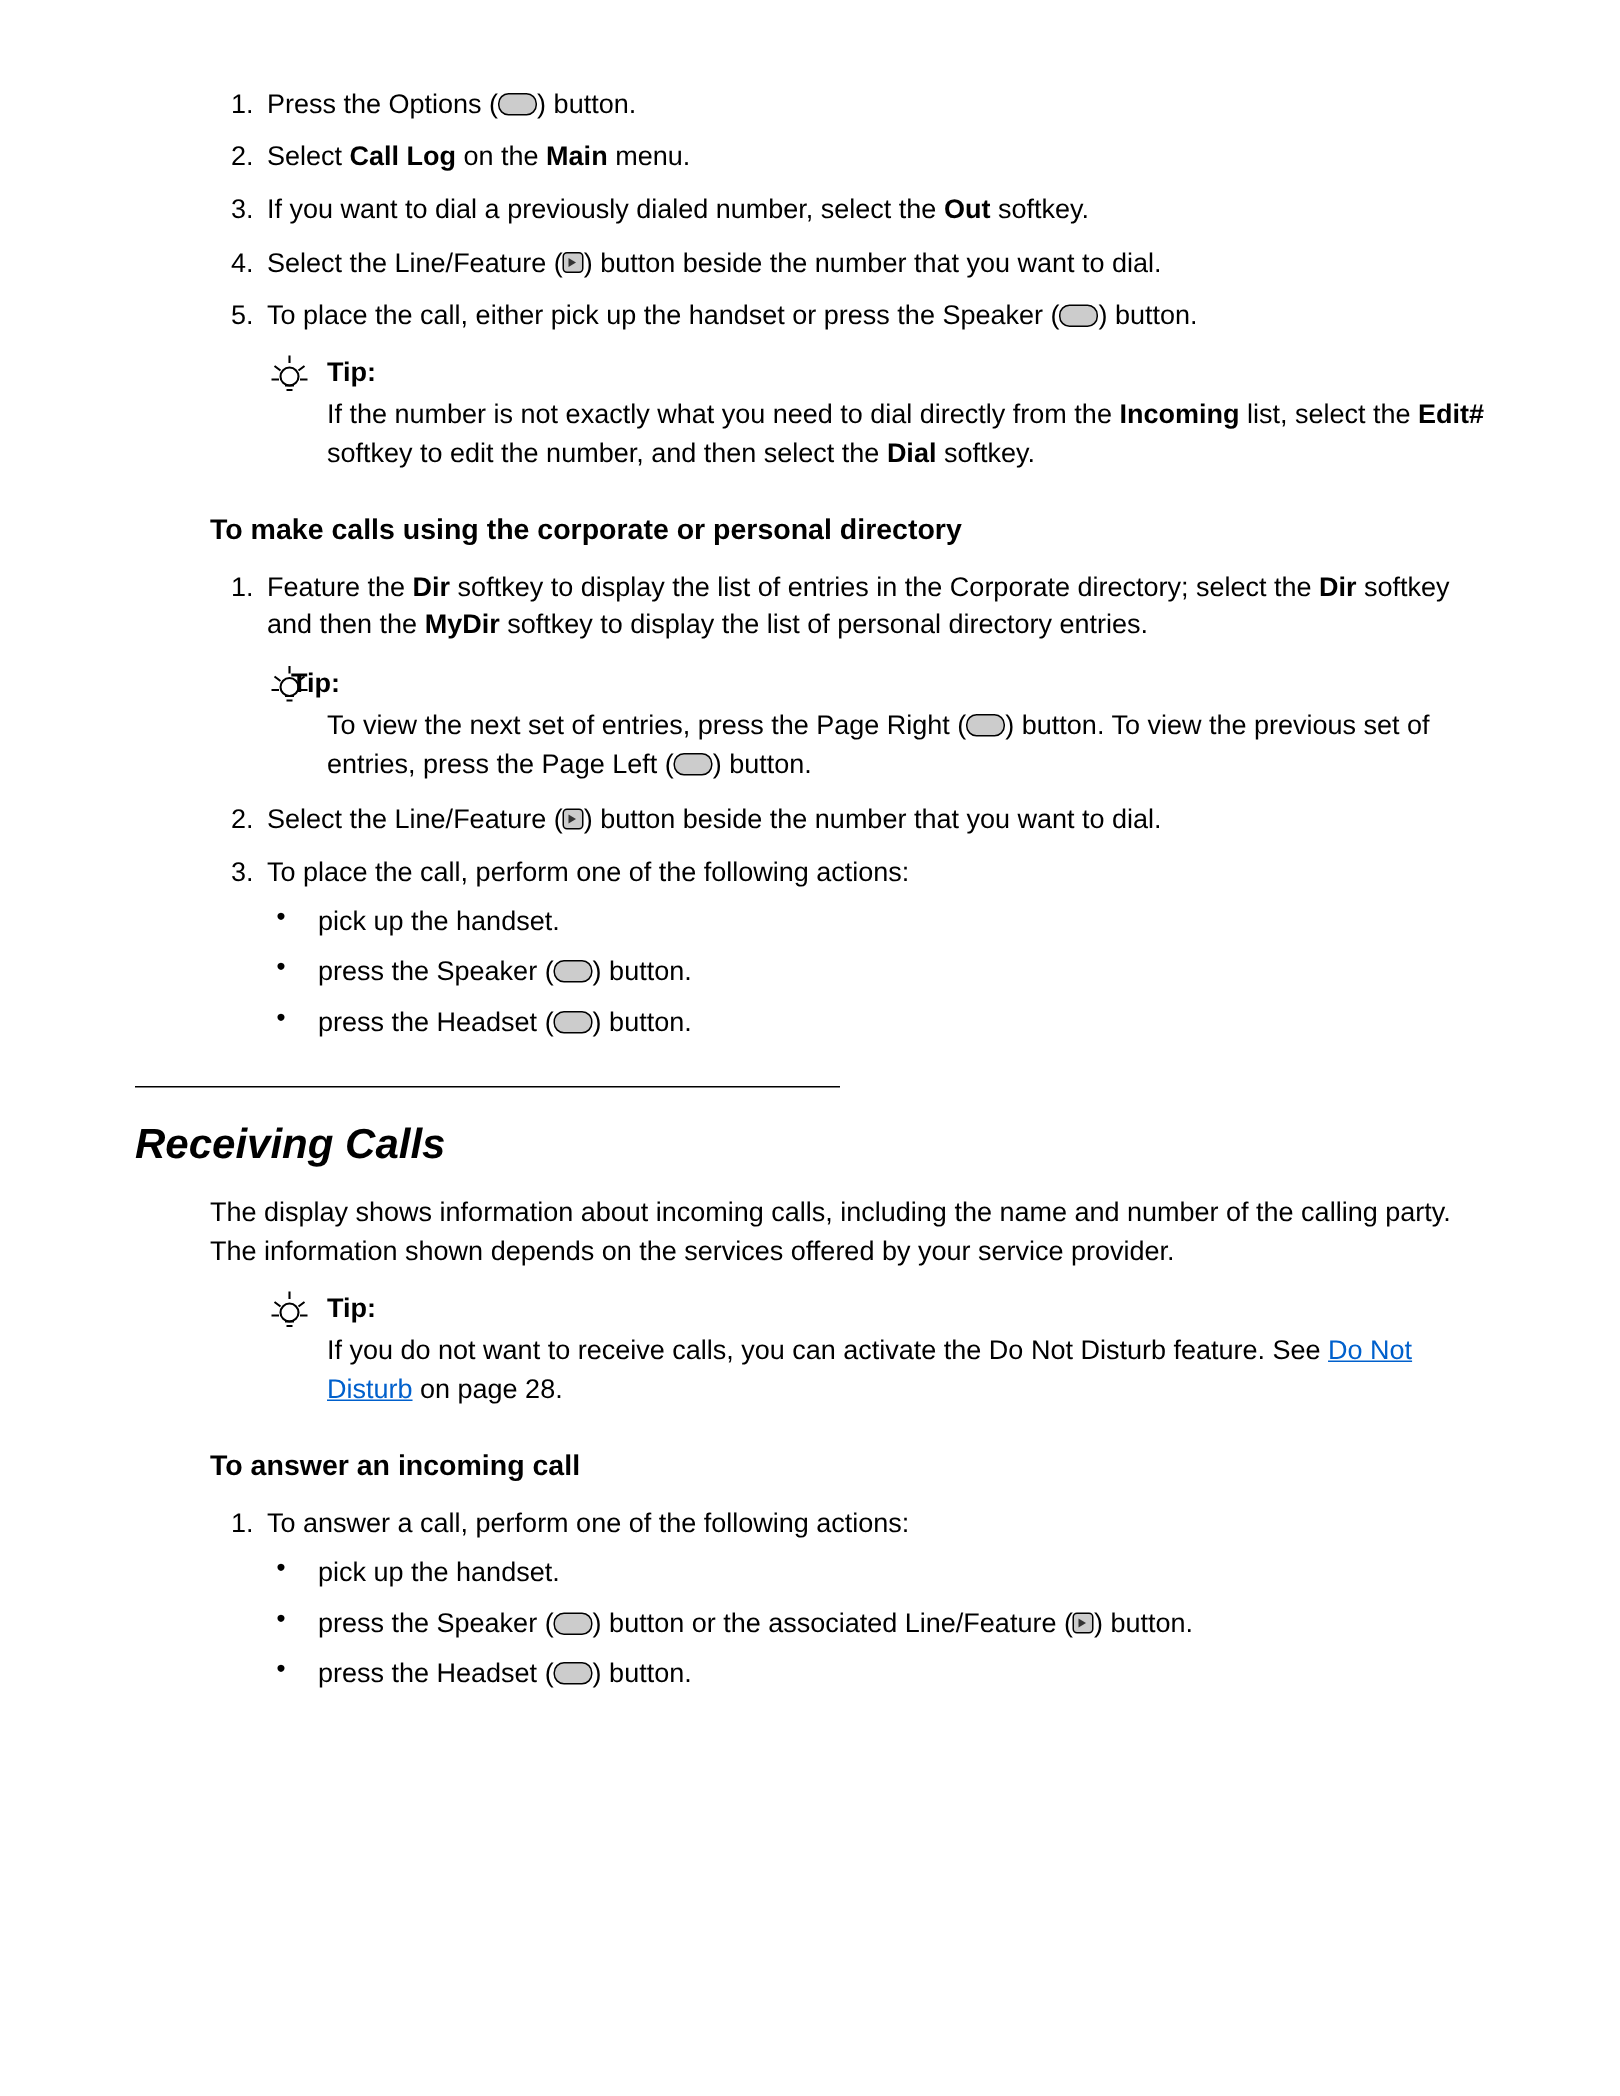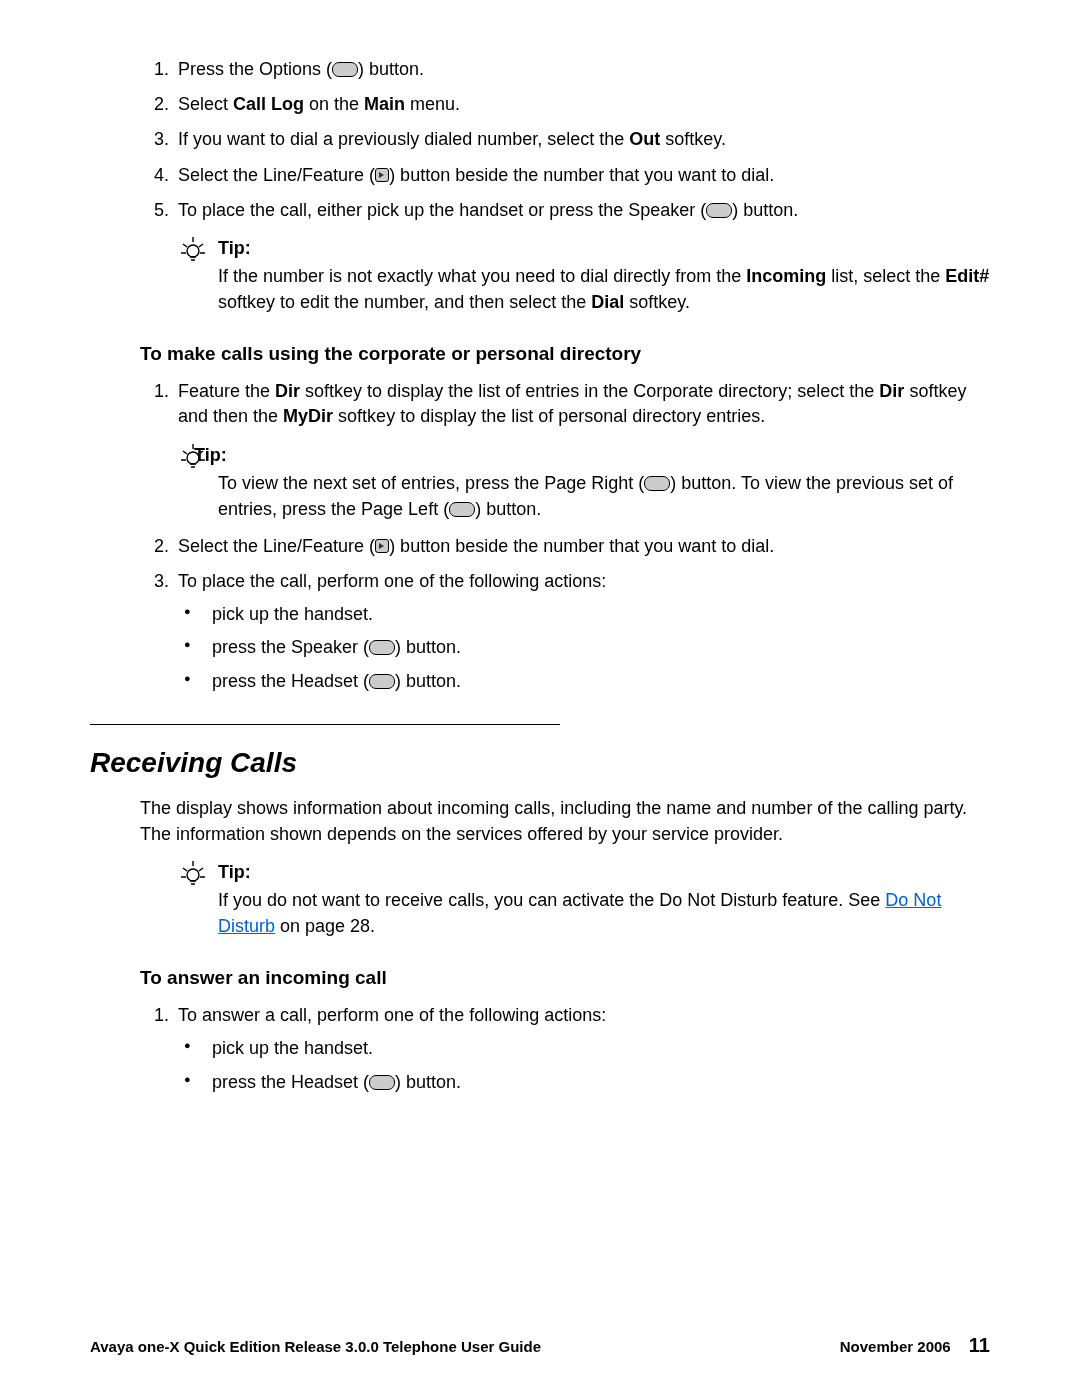--- a/index.html
+++ b/index.html
@@ -241,27 +241,21 @@
       <span class="tip-label">Tip:</span>
       <span>If you do not want to receive calls, you can activate the Do Not Disturb feature. See </span><span class="link">Do Not Disturb</span><span> on page 28.</span>
     </div>
 
     <div class="section-sub">To answer an incoming call</div>
 
     <ol class="numbered">
       <li><span class="num">1.</span><span>To answer a call, perform one of the following actions:</span>
         <ul class="bullets">
           <li>pick up the handset.</li>
+          <li><span>press the Speaker (</span><span class="oval-btn"></span><span>) button or the associated Line/Feature (</span><span class="small-btn"></span><span>) button.</span></li>
           <li><span>press the Headset (</span><span class="oval-btn"></span><span>) button.</span></li>
         </ul>
       </li>
     </ol>
   </div>
 
-  <div class="footer">
-    <span>Avaya one-X Quick Edition Release 3.0.0 Telephone User Guide</span>
-    <span class="footer-right">
-      <span>November 2006</span>
-      <span class="pnum">11</span>
-    </span>
-  </div>
 
 </div>
 
 </body></html>

